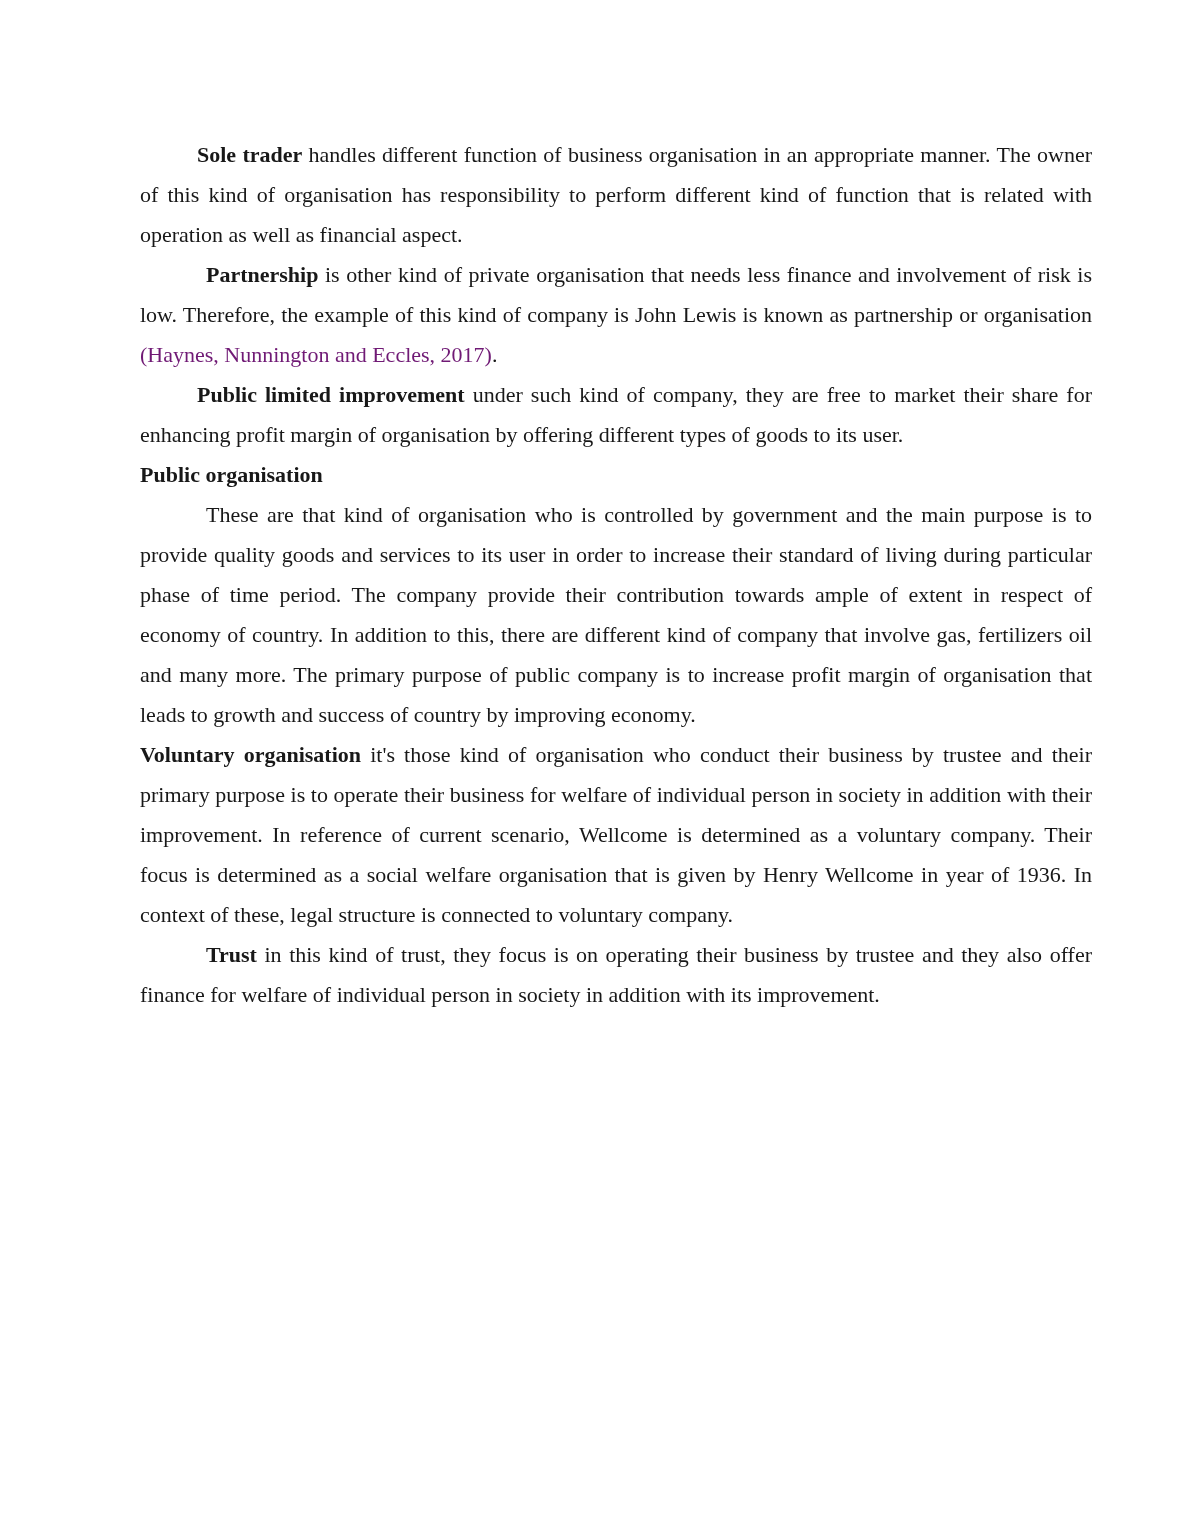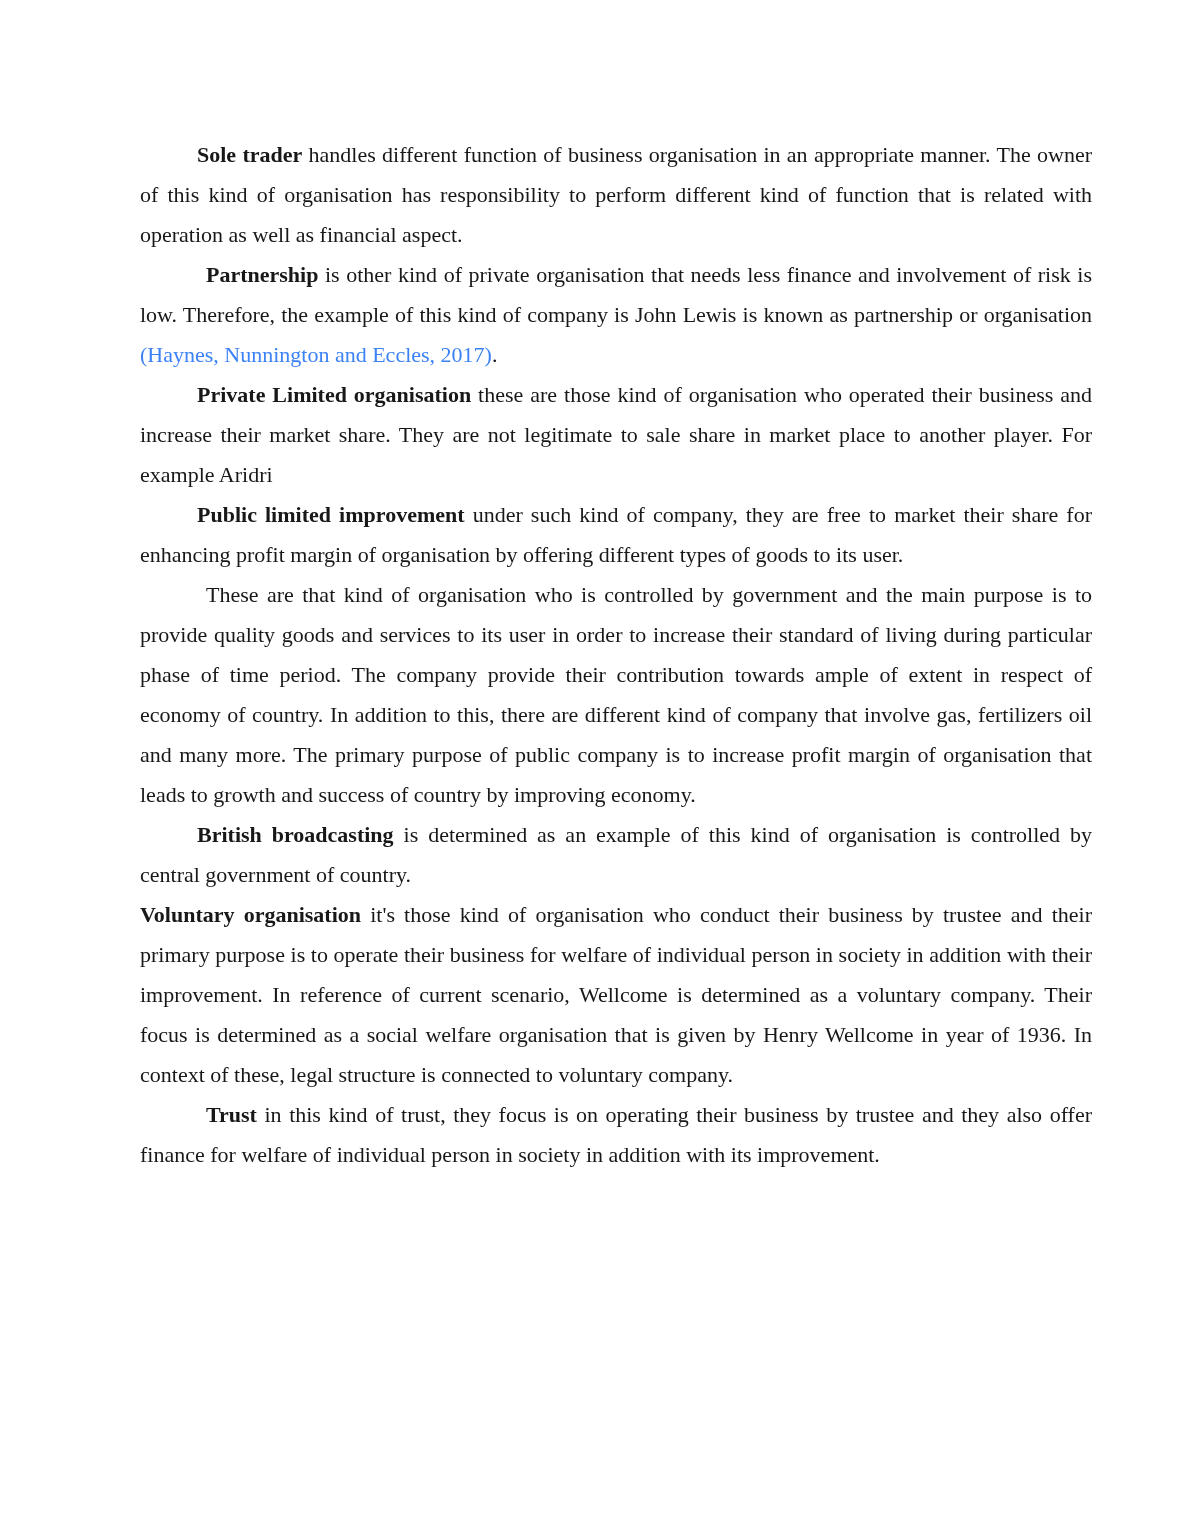--- a/index.html
+++ b/index.html
@@ -21,39 +21,38 @@
     overflow: hidden;
   }
   .para {
     margin: 0;
     text-align: justify;
     text-justify: inter-word;
   }
   .para.indent { text-indent: 57px; }
   .para.indent-lg { text-indent: 66px; }
   .b { font-weight: bold; }
-  .citation { color: #3b82f6; }
+  .citation { color: #701a75; }
 </style>
 </head>
 <body>
 
 <div class="page">
 
   <p class="para indent"><span class="b">Sole trader</span><span> handles different function of business organisation in an appropriate manner. The owner of this kind of organisation has responsibility to perform different kind of function that is related with operation as well as financial aspect.</span></p>
 
   <p class="para indent-lg"><span class="b">Partnership</span><span> is other kind of private organisation that needs less finance and involvement of risk is low. Therefore, the example of this kind of company is John Lewis is known as partnership or organisation </span><span class="citation">(Haynes, Nunnington and Eccles, 2017)</span><span>.</span></p>
 
-  <p class="para indent"><span class="b">Private Limited organisation</span><span> these are those kind of organisation who operated their business and increase their market share. They are not legitimate to sale share in market place to another player. For example Aridri</span></p>
 
   <p class="para indent"><span class="b">Public limited improvement</span><span> under such kind of company, they are free to market their share for enhancing profit margin of organisation by offering different types of goods to its user.</span></p>
 
+  <p class="para"><span class="b">Public organisation</span></p>
 
   <p class="para indent-lg"><span>These are that kind of organisation who is controlled by government and the main purpose is to provide quality goods and services to its user in order to increase their standard of living during particular phase of time period. The company provide their contribution towards ample of extent in respect of economy of country. In addition to this, there are different kind of company that involve gas, fertilizers oil and many more. The primary purpose of public company is to increase profit margin of organisation that leads to growth and success of country by improving economy.</span></p>
 
-  <p class="para indent"><span class="b">British broadcasting</span><span> is determined as an example of this kind of organisation is controlled by central government of country.</span></p>
 
 
   <p class="para"><span class="b">Voluntary organisation</span><span> it's those kind of organisation who conduct their business by trustee and their primary purpose is to operate their business for welfare of individual person in society in addition with their improvement. In reference of current scenario, Wellcome is determined as a voluntary company. Their focus is determined as a social welfare organisation that is given by Henry Wellcome in year of 1936. In context of these, legal structure is connected to voluntary company.</span></p>
 
   <p class="para indent-lg"><span class="b">Trust</span><span> in this kind of trust, they focus is on operating their business by trustee and they also offer finance for welfare of individual person in society in addition with its improvement.</span></p>
 
 
 </div>
 
 </body></html>

